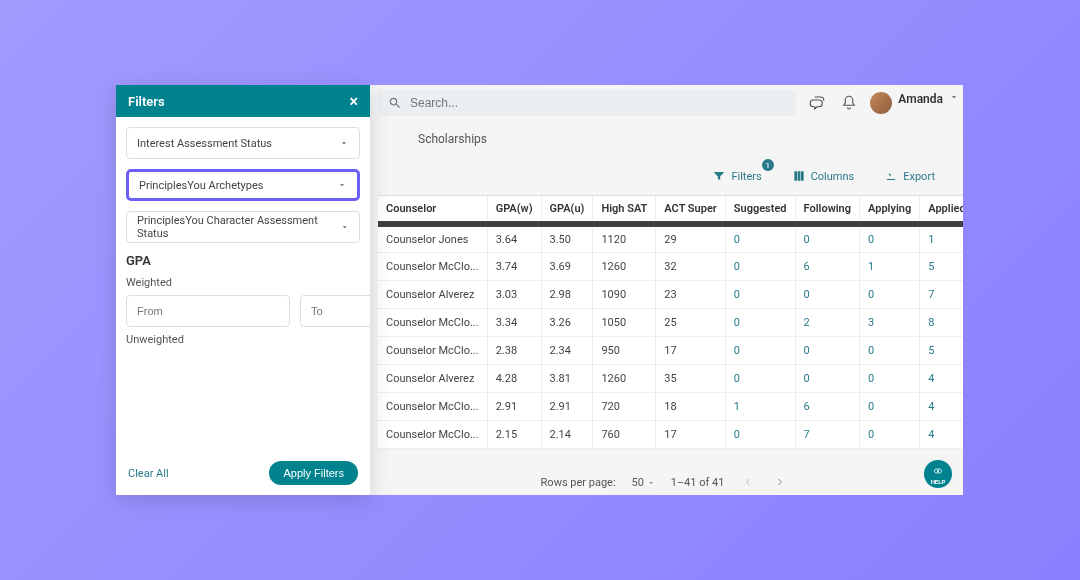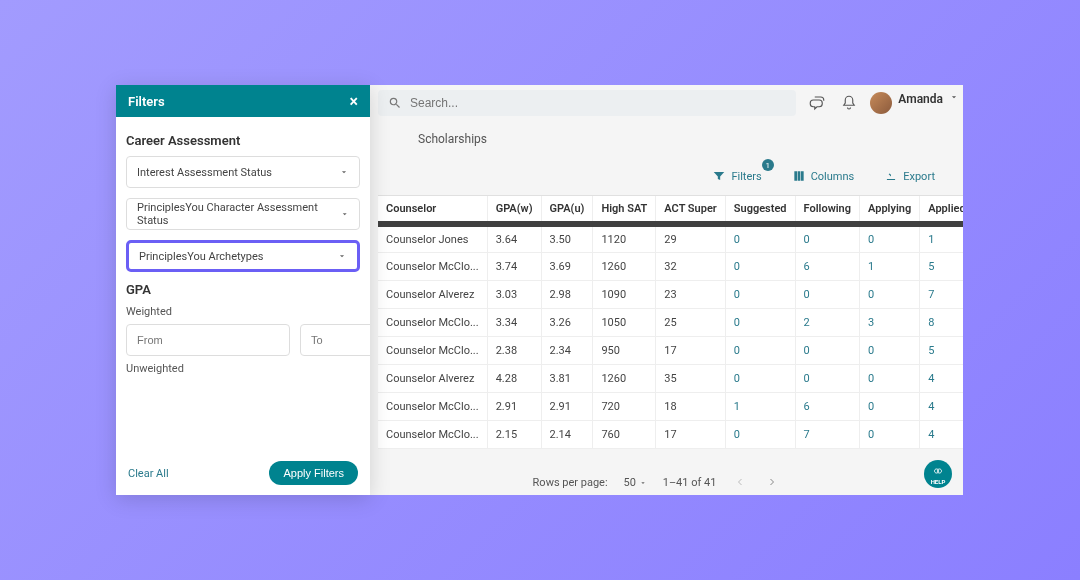--- a/index.html
+++ b/index.html
@@ -21,21 +21,21 @@
 .tool-btn.green { color: #0a8a5a; }
 .tool-btn.green svg { fill: #0a8a5a; }
 .badge { position: absolute; top: -5px; right: -2px; background: #2a7a8c; color: white; font-size: 8px; width: 12px; height: 12px; border-radius: 50%; display: flex; align-items: center; justify-content: center; }
 .dot { position: absolute; top: 2px; right: 2px; width: 5px; height: 5px; border-radius: 50%; background: #2a7a8c; }
 .table-wrap { position: absolute; left: 378px; top: 195px; width: 585px; overflow: hidden; border-top: 1px solid #e0e0e0; background: #fff; }
 table { border-collapse: collapse; font-size: 11px; table-layout: fixed; }
 th, td { text-align: left; padding: 0 8px; border-right: 1px solid #eee; white-space: nowrap; overflow: hidden; text-overflow: ellipsis; }
 th { color: #333; font-weight: 600; height: 28px; border-bottom: 6px solid #404040; }
 td { color: #444; height: 28px; border-bottom: 1px solid #eee; }
 .linkcell { color: #2a7a8c; cursor: pointer; }
-.pagination { position: absolute; left: 366px; top: 468px; width: 581px; display: flex; align-items: center; justify-content: center; gap: 16px; font-size: 11px; color: #555; padding: 6px 0; }
+.pagination { position: absolute; left: 374px; top: 468px; width: 581px; display: flex; align-items: center; justify-content: center; gap: 16px; font-size: 11px; color: #555; padding: 6px 0; }
 .pag-arrow { width: 16px; height: 16px; display: flex; align-items: center; justify-content: center; color: #999; cursor: pointer; }
 
 
 .filters-panel { position: absolute; left: 116px; top: 85px; width: 254px; height: 410px; background: #fff; box-shadow: 0 4px 20px rgba(0,0,0,0.15); display: flex; flex-direction: column; z-index: 10; }
 .filters-header { background: #00838f; color: #fff; height: 32px; display: flex; align-items: center; justify-content: space-between; padding: 0 12px; font-size: 13px; font-weight: 600; }
 .filters-header .close { cursor: pointer; font-size: 16px; }
 .filters-body { flex: 1; overflow-y: auto; padding: 10px 10px 0 10px; }
 .filter-search { border: 1px solid #ddd; border-radius: 4px; height: 28px; display: flex; align-items: center; padding: 0 10px; gap: 8px; margin-bottom: 10px; }
 .filter-search svg { width: 12px; height: 12px; fill: #888; }
 .filter-search input { border: none; outline: none; font-size: 11px; flex: 1; }
@@ -235,39 +235,38 @@
       </svg>
     </span>
 </div>
 
 <div class="filters-panel">
   <div class="filters-header">
     <span>Filters</span>
     <span class="close">×</span>
   </div>
   <div class="filters-body">
-    <div class="section-label">Career Assessment</div>
     <div class="dropdown">
       <span>Interest Assessment Status</span>
       <svg viewBox="0 0 24 24">
           <path d="M7 10l5 5 5-5z"></path>
         </svg>
     </div>
+    <div class="dropdown highlight">
+      <span>PrinciplesYou Archetypes</span>
+      <svg viewBox="0 0 24 24">
+          <path d="M7 10l5 5 5-5z"></path>
+        </svg>
+    </div>
     <div class="dropdown">
       <span>PrinciplesYou Character Assessment Status</span>
       <svg viewBox="0 0 24 24">
           <path d="M7 10l5 5 5-5z"></path>
         </svg>
     </div>
-    <div class="dropdown highlight">
-      <span>PrinciplesYou Archetypes</span>
-      <svg viewBox="0 0 24 24">
-          <path d="M7 10l5 5 5-5z"></path>
-        </svg>
-    </div>
     <div class="section-label">GPA</div>
     <div class="sub-label">Weighted</div>
     <div class="range-row">
       <input class="range-input" placeholder="From" style="">
       <input class="range-input" placeholder="To" style="">
     </div>
     <div class="sub-label">Unweighted</div>
   </div>
   <div class="filters-footer">
     <span class="clear-btn">Clear All</span>

